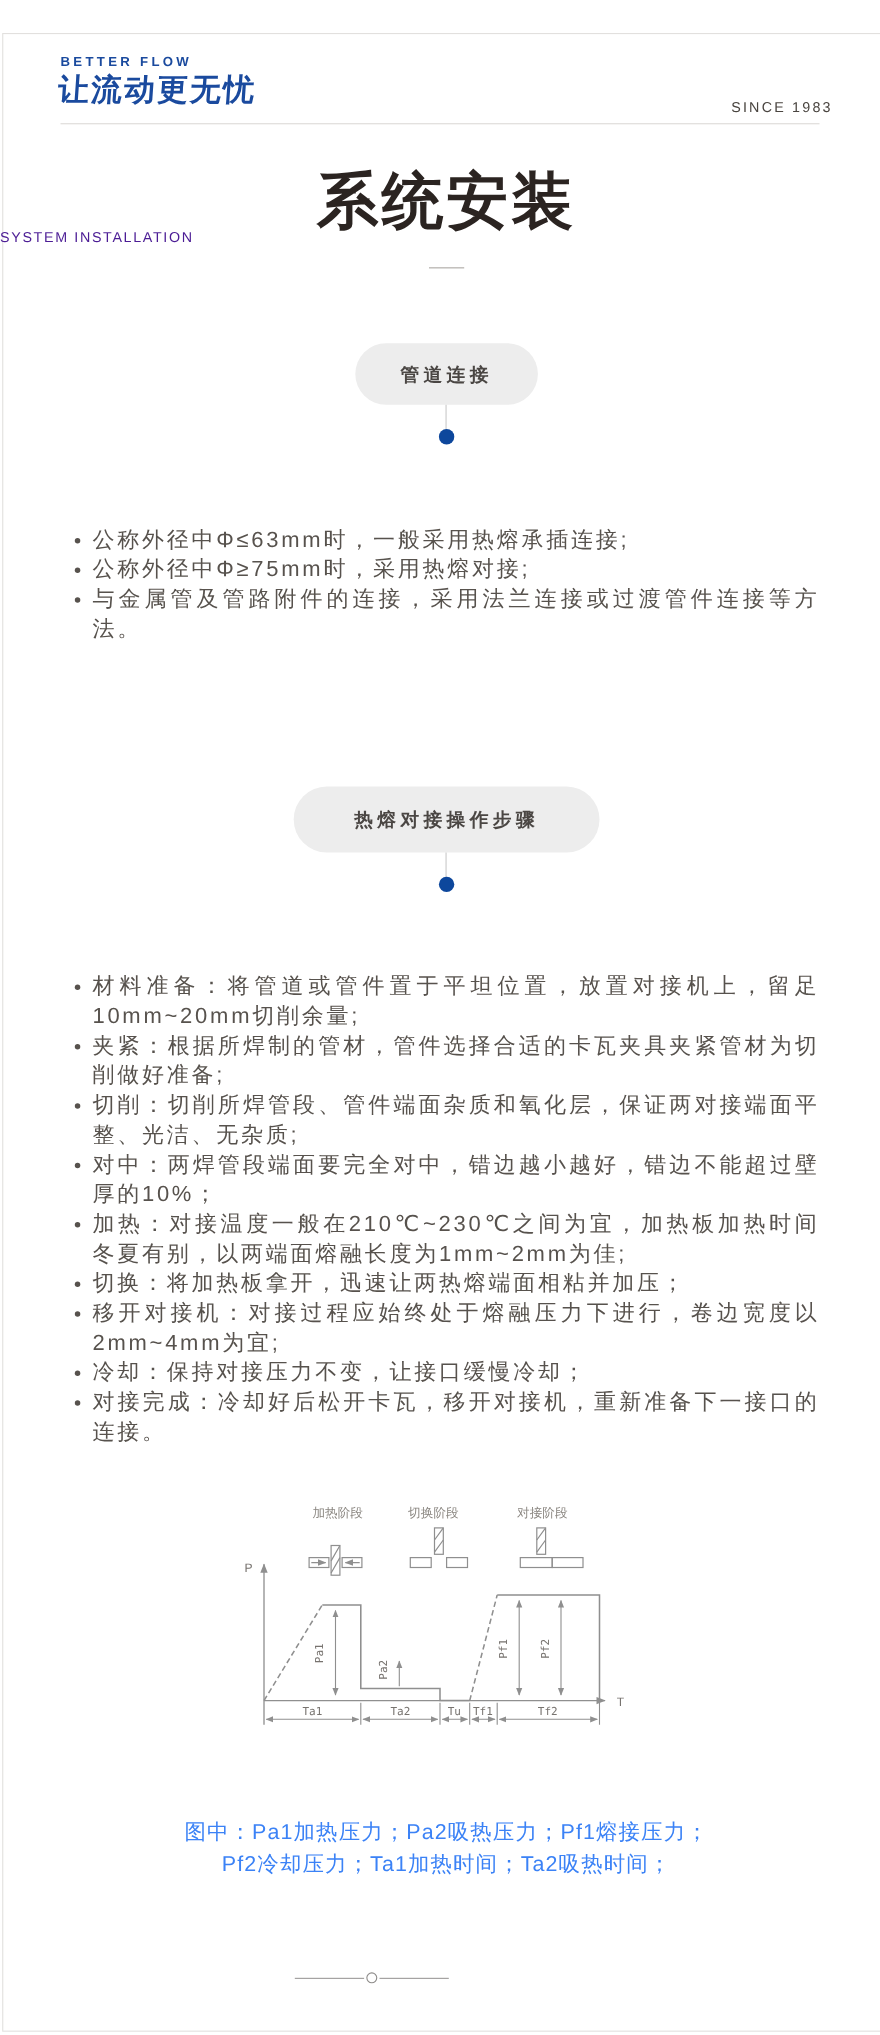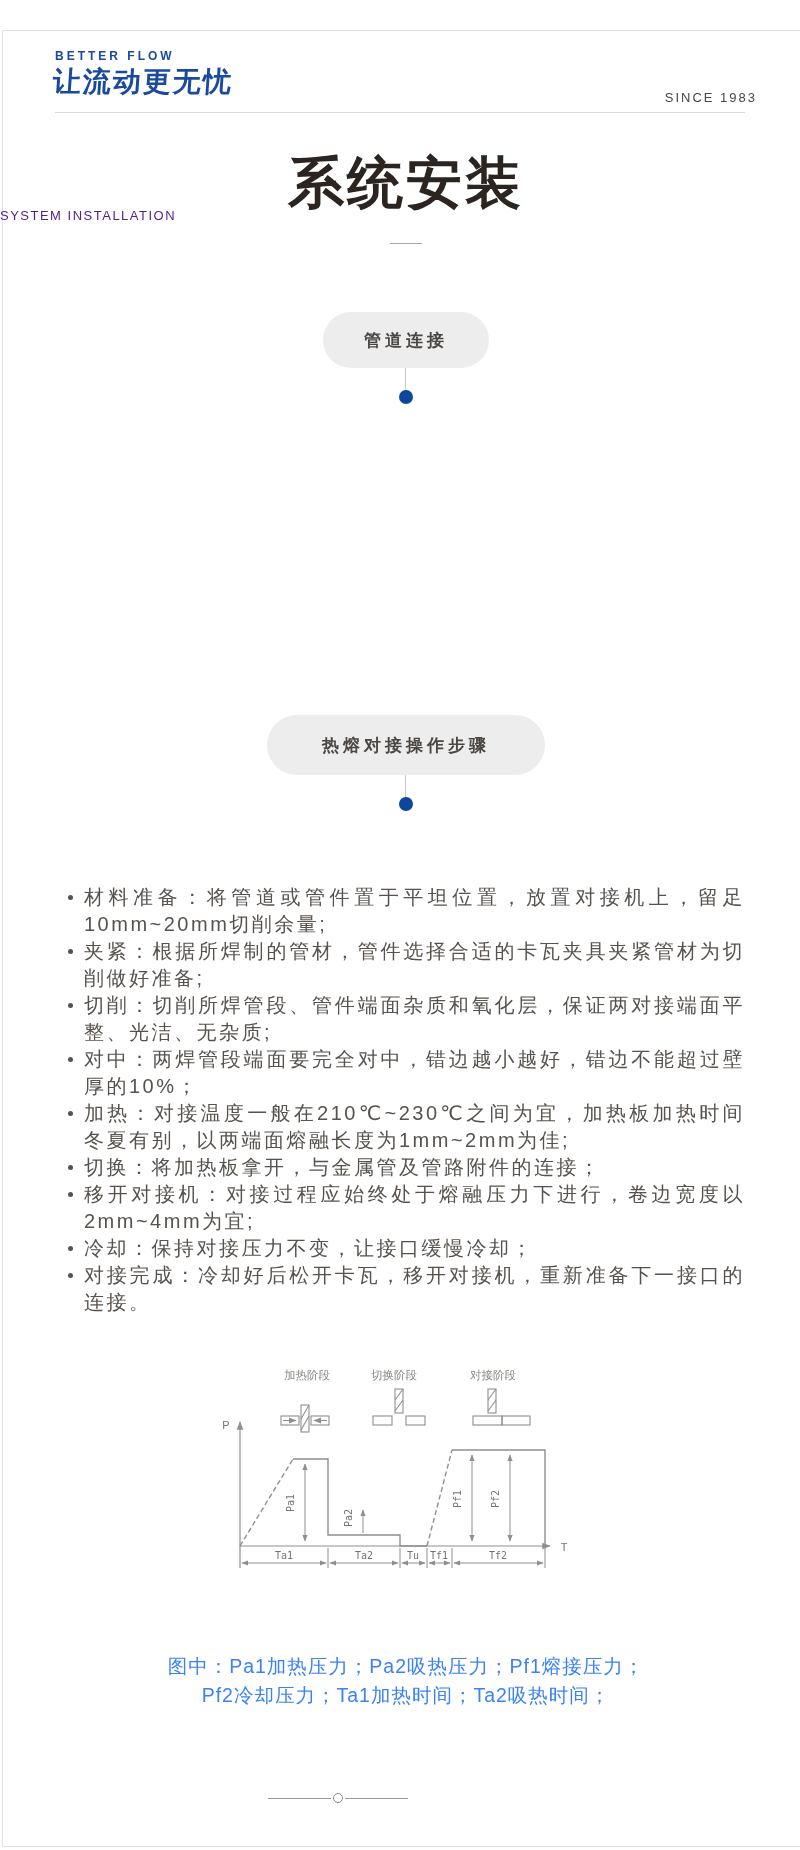--- a/index.html
+++ b/index.html
@@ -63,32 +63,37 @@
   <div class="header-rule"></div>
 
   <div class="title">系统安装</div>
   <div class="subtitle">SYSTEM INSTALLATION</div>
   <div class="subtitle-rule"></div>
 
   <div class="badge badge1">管道连接</div>
   <div class="connector conn1"></div>
   <div class="node node1"></div>
 
+  <ul class="bullets bullets1">
+      <li>公称外径中Φ≤63mm时，一般采用热熔承插连接;</li>
+      <li>公称外径中Φ≥75mm时，采用热熔对接;</li>
+      <li>与金属管及管路附件的连接，采用法兰连接或过渡管件连接等方法。</li>
+    </ul>
 
   <div class="badge badge2">热熔对接操作步骤</div>
   <div class="connector conn2"></div>
   <div class="node node2"></div>
 
   <ul class="bullets bullets2">
       <li>材料准备：将管道或管件置于平坦位置，放置对接机上，留足10mm~20mm切削余量;</li>
       <li>夹紧：根据所焊制的管材，管件选择合适的卡瓦夹具夹紧管材为切削做好准备;</li>
       <li>切削：切削所焊管段、管件端面杂质和氧化层，保证两对接端面平整、光洁、无杂质;</li>
       <li>对中：两焊管段端面要完全对中，错边越小越好，错边不能超过壁厚的10%；</li>
       <li>加热：对接温度一般在210℃~230℃之间为宜，加热板加热时间冬夏有别，以两端面熔融长度为1mm~2mm为佳;</li>
-      <li>切换：将加热板拿开，与金属管及管路附件的连接；</li>
+      <li>切换：将加热板拿开，迅速让两热熔端面相粘并加压；</li>
       <li>移开对接机：对接过程应始终处于熔融压力下进行，卷边宽度以2mm~4mm为宜;</li>
       <li>冷却：保持对接压力不变，让接口缓慢冷却；</li>
       <li>对接完成：冷却好后松开卡瓦，移开对接机，重新准备下一接口的连接。</li>
     </ul>
 
   <svg class="diagram" viewBox="0 0 420 260" xmlns="http://www.w3.org/2000/svg">
     <defs>
       <marker id="arr" viewBox="0 0 10 10" refX="9.2" refY="5" markerWidth="7" markerHeight="7" orient="auto-start-reverse">
         <path d="M0,1 L10,5 L0,9 z" fill="#8f8f8f"></path>
       </marker>

